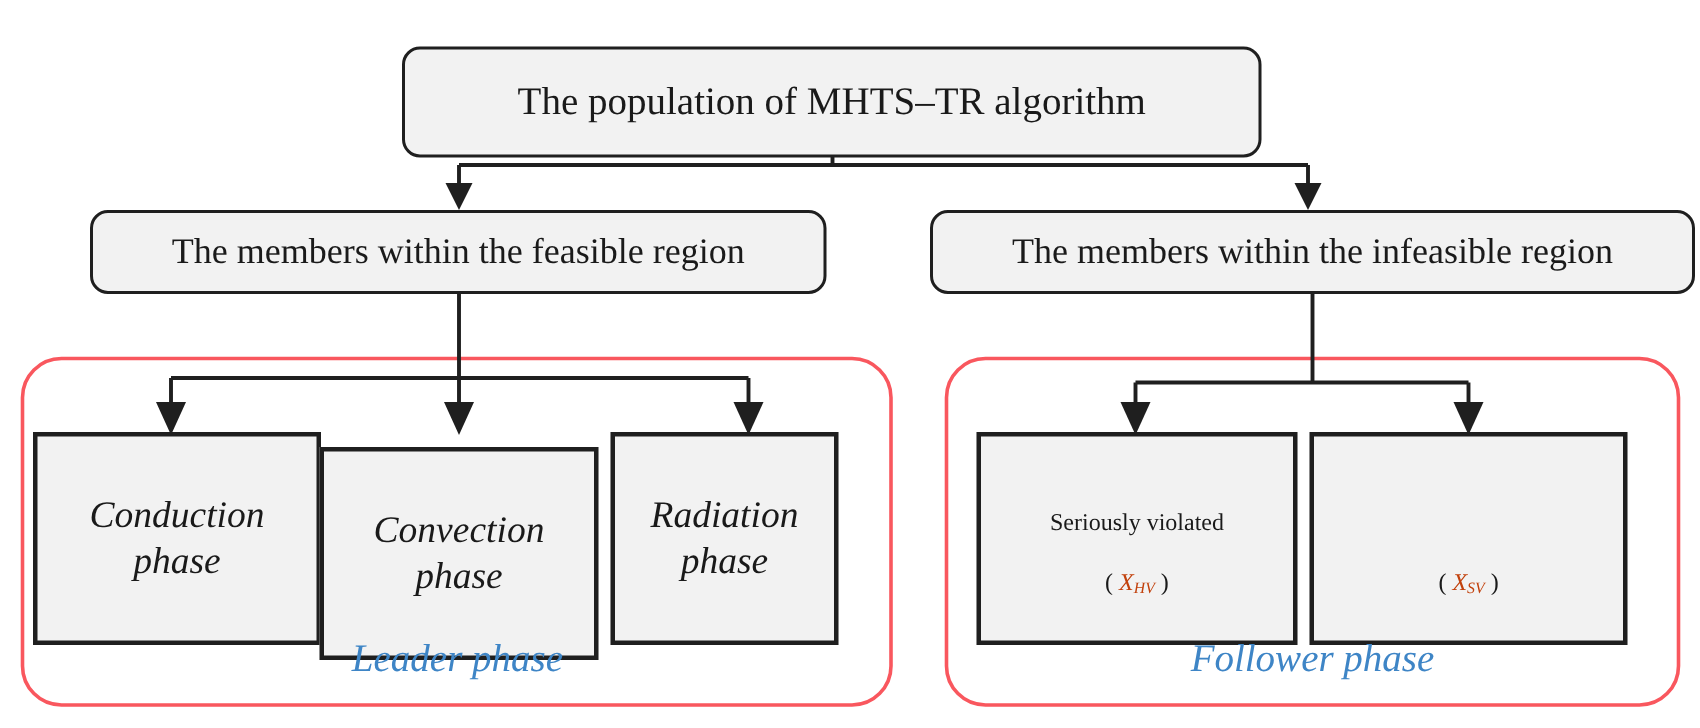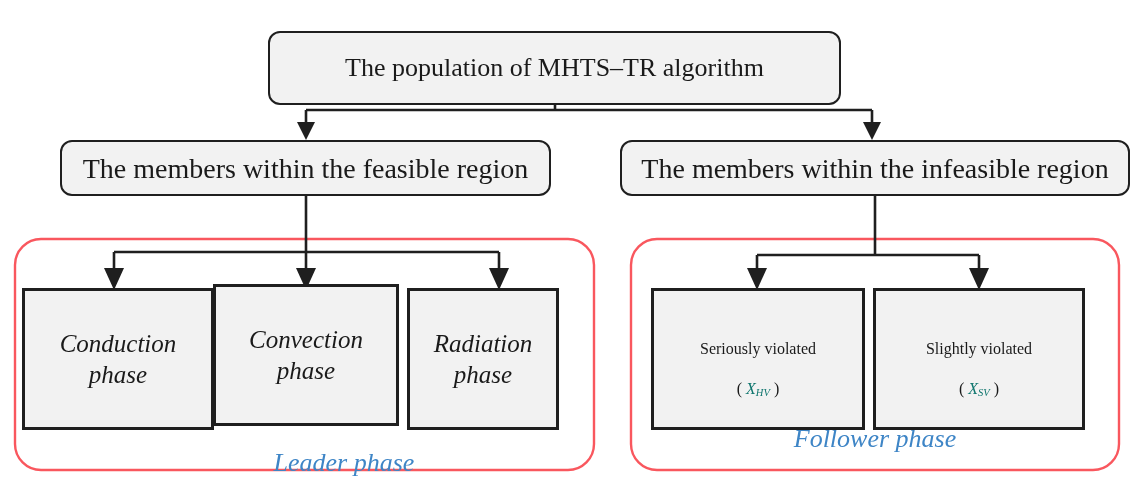--- a/index.html
+++ b/index.html
@@ -61,57 +61,57 @@
     width: 491px;
     height: 56px;
   }
   #node-infeasible {
     left: 620px;
     top: 140px;
     width: 510px;
     height: 56px;
   }
   #node-feasible .node-label,
-  #node-infeasible .node-label { font-size: 28px; }
+  #node-infeasible .node-label { font-size: 24px; }
   
   #node-conduction { left: 22px;  top: 288px; width: 192px; height: 142px; }
-  #node-convection { left: 213px; top: 284px; width: 186px; height: 142px; }
+  #node-convection { left: 213px; top: 298px; width: 186px; height: 142px; }
   #node-radiation  { left: 407px; top: 288px; width: 152px; height: 142px; }
   #node-conduction .node-label,
   #node-convection .node-label,
   #node-radiation .node-label {
     font-size: 25px;
     font-style: italic;
   }
   
   #node-serious { left: 651px; top: 288px; width: 214px; height: 142px; }
   #node-slight  { left: 873px; top: 288px; width: 212px; height: 142px; }
   #node-serious .node-label,
   #node-slight .node-label {
     font-size: 16px;
   }
   .sym {
-    color: #0f766e;
+    color: #c2410c;
     font-style: italic;
   }
   .sym sub {
     font-size: 0.66em;
     font-style: italic;
     vertical-align: -0.22em;
   }
   .paren { color: #1a1a1a; font-style: normal; }
   .group-caption {
     position: absolute;
     text-align: center;
     color: #3E85C6;
     font-style: italic;
     font-size: 26px;
     white-space: nowrap;
   }
-  #caption-leader   { left: 0px;   top: 448px; width: 610px; margin-left: 39px; }
+  #caption-leader   { left: 0px;   top: 424px; width: 610px; }
   #caption-follower { left: 625px; top: 424px; width: 500px; }
 </style>
 </head>
 <body>
 
 <div id="canvas">
 
   <svg class="layer" viewBox="0 0 1133 485">
     <rect x="15" y="239" width="579" height="231" rx="26" ry="26" fill="none" stroke="#F9575E" stroke-width="2.4"></rect>
     <rect x="631" y="239" width="488" height="231" rx="26" ry="26" fill="none" stroke="#F9575E" stroke-width="2.4"></rect>
@@ -172,21 +172,21 @@
   </div>
 
   <div class="node square" id="node-serious">
     <span class="node-label">
       <span>Seriously violated</span><br>
       <span class="paren">( </span><span class="sym"><span>X</span><sub>HV</sub></span><span class="paren"> )</span>
     </span>
   </div>
   <div class="node square" id="node-slight">
     <span class="node-label">
-      <span>Slightly violated</span><br>
+      <br>
       <span class="paren">( </span><span class="sym"><span>X</span><sub>SV</sub></span><span class="paren"> )</span>
     </span>
   </div>
 
   <div class="group-caption" id="caption-leader">Leader phase</div>
   <div class="group-caption" id="caption-follower">Follower phase</div>
 
 </div>
 
 </body></html>

